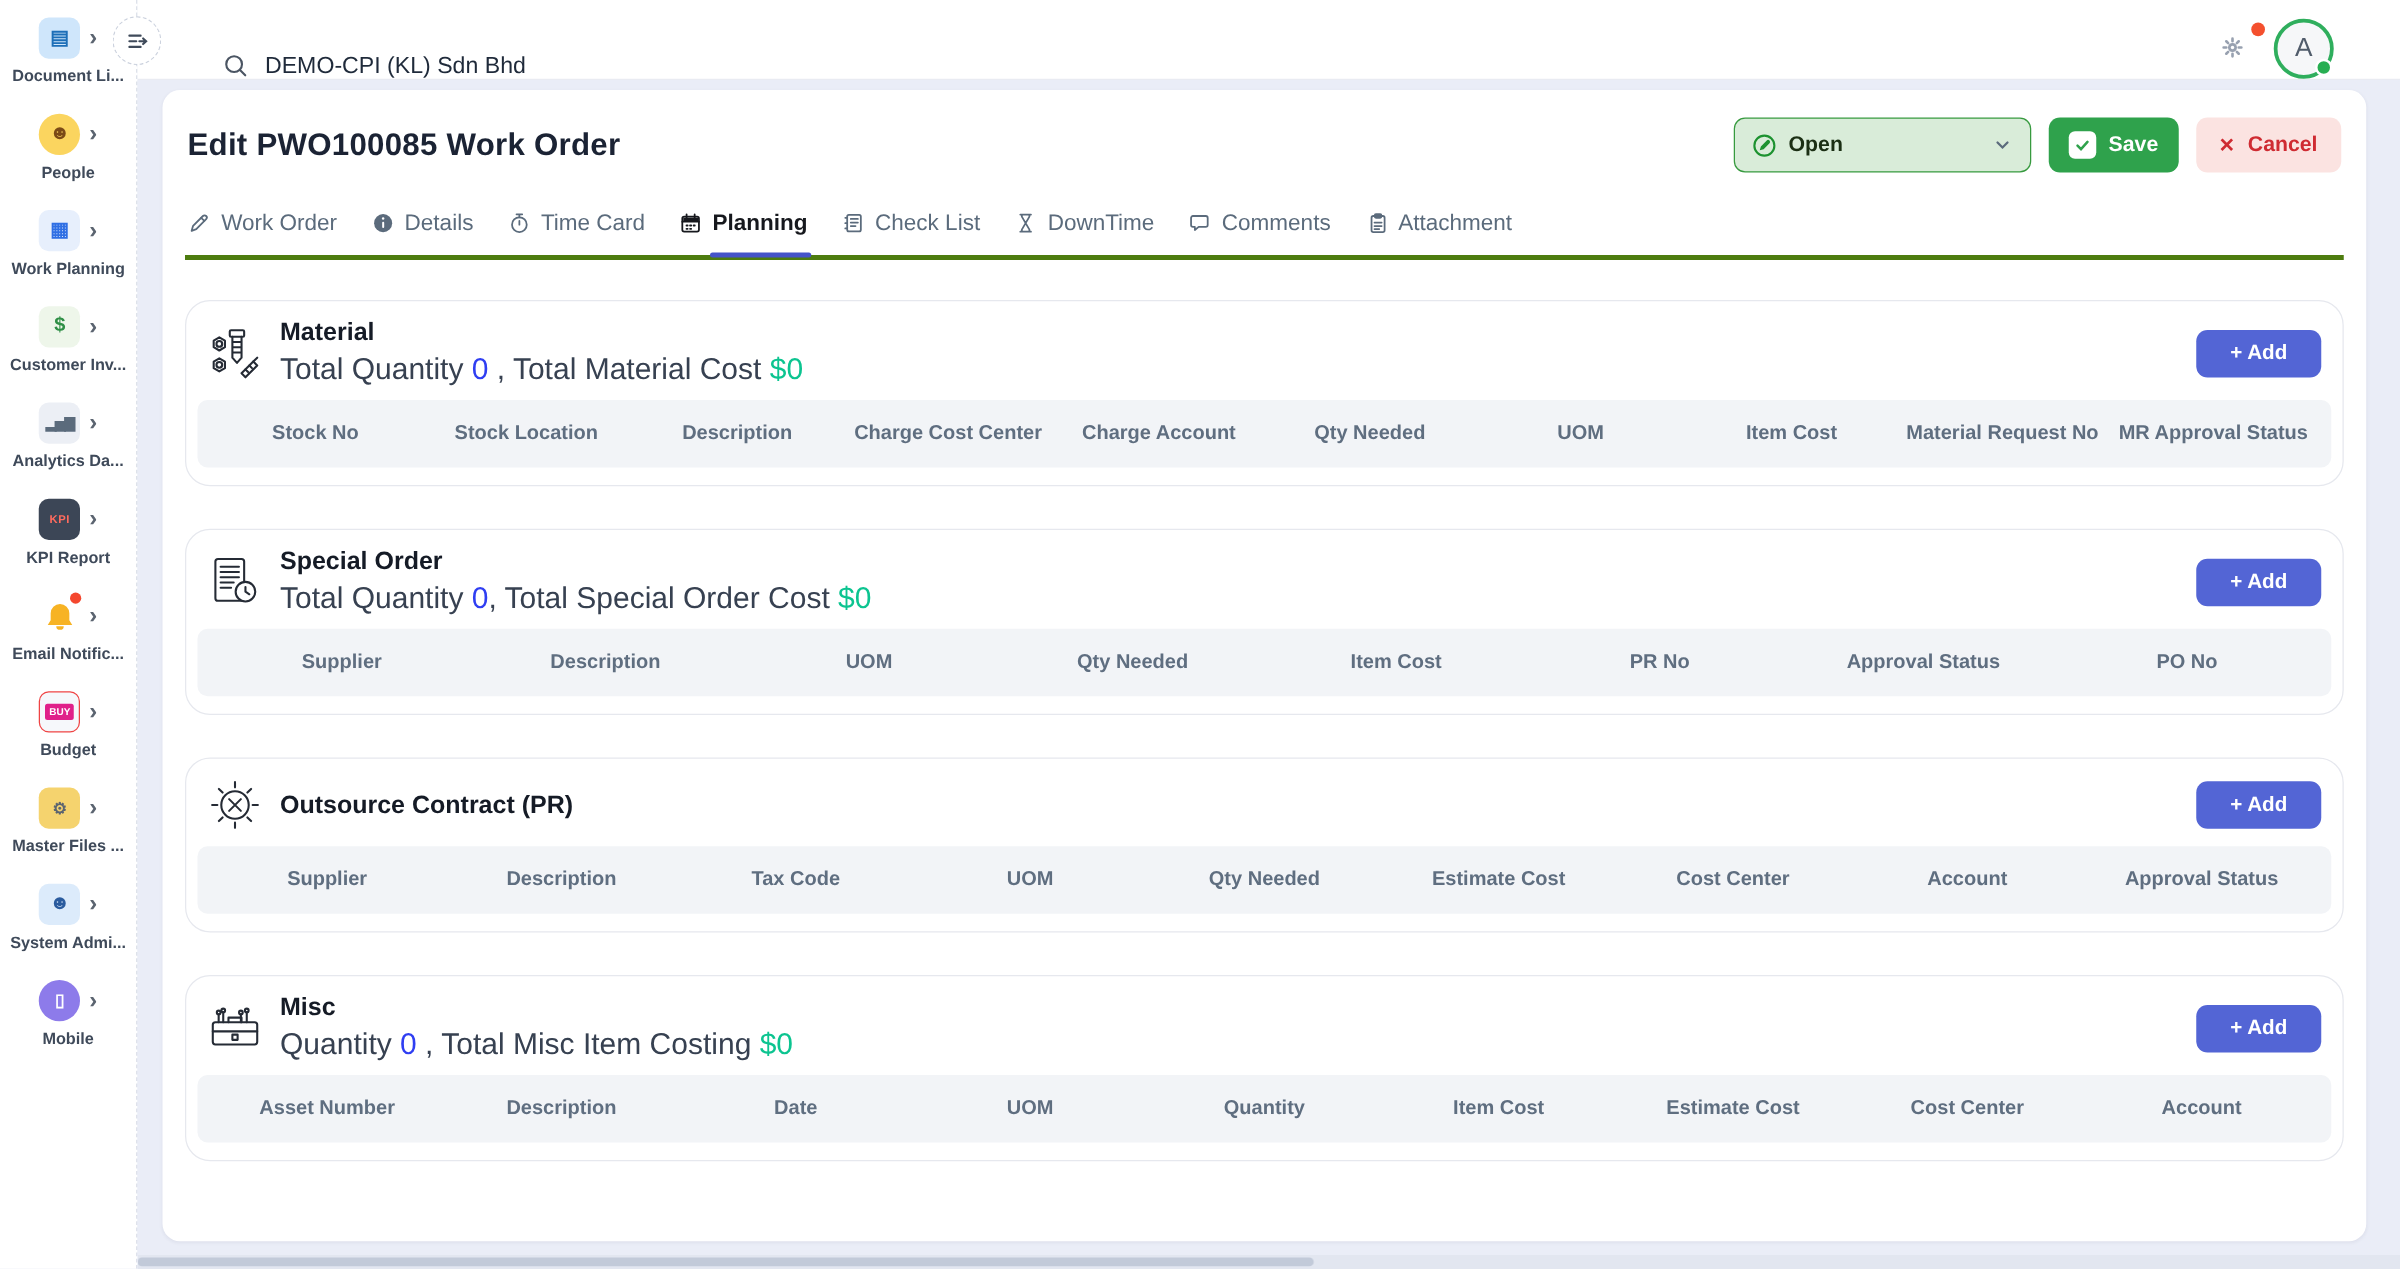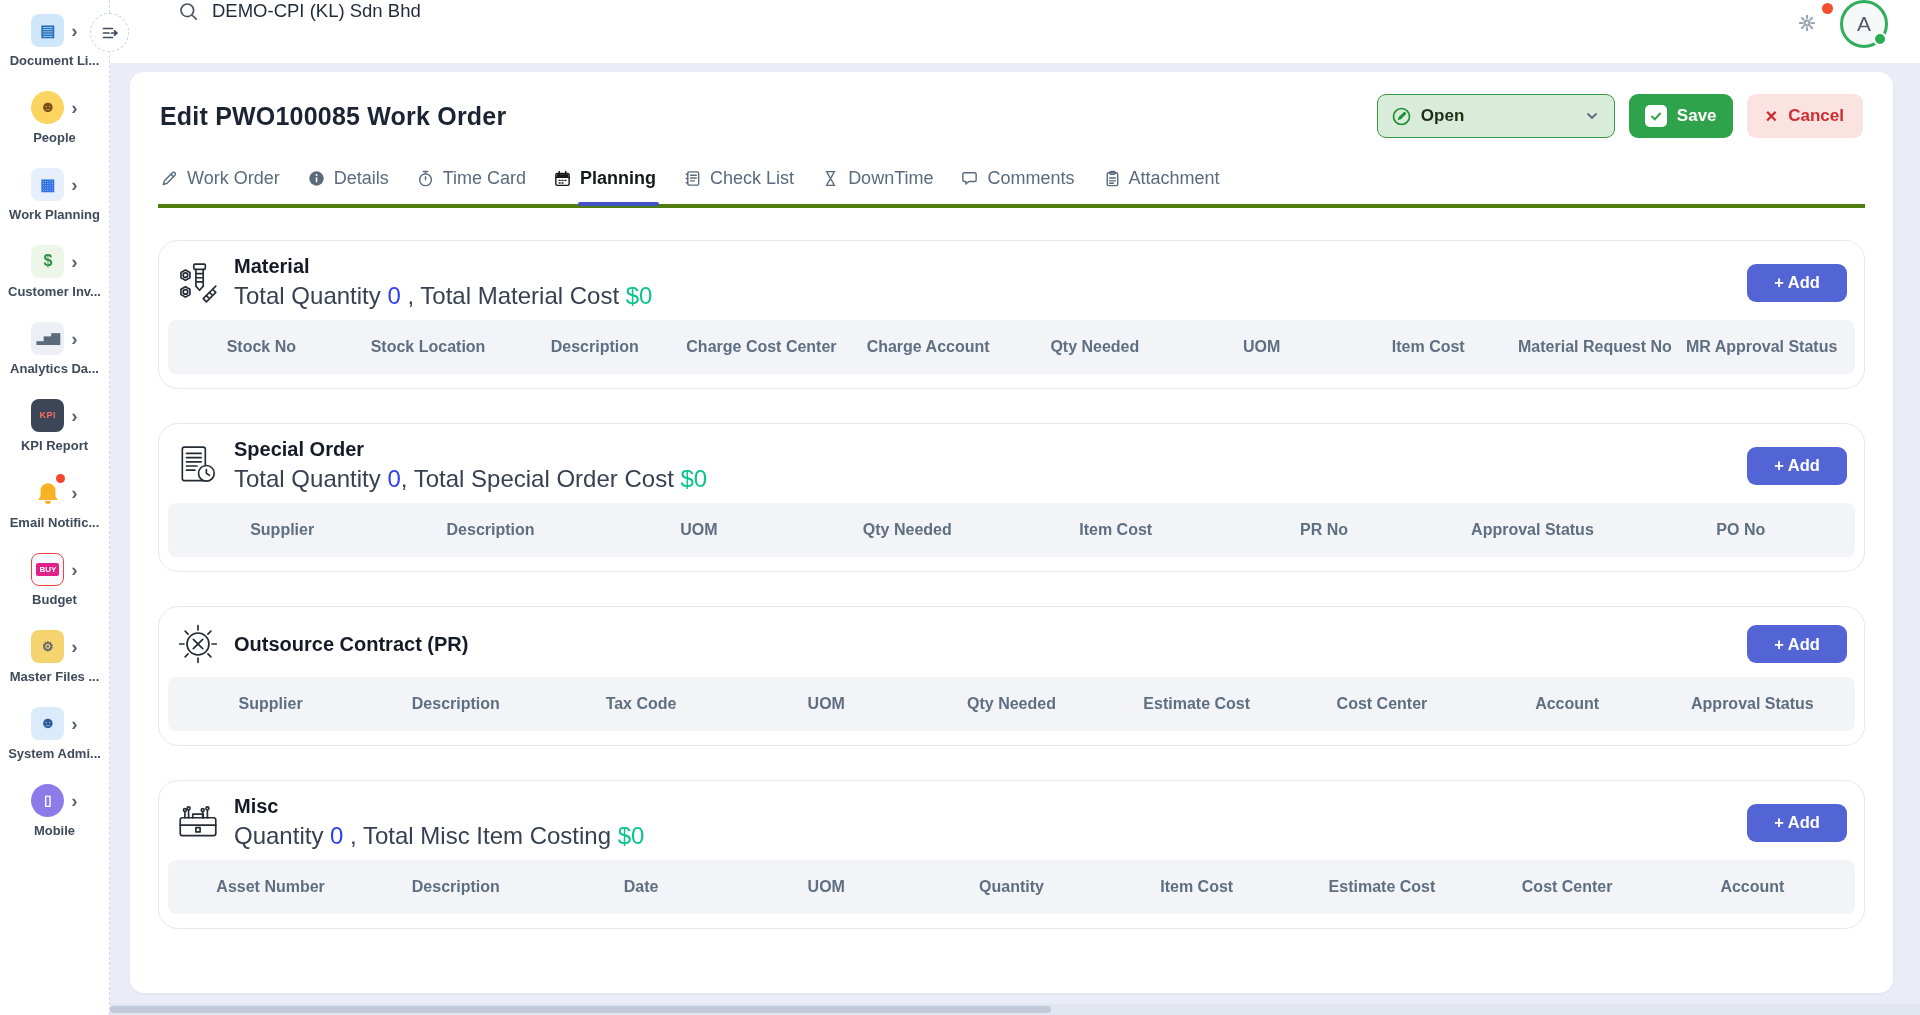--- a/index.html
+++ b/index.html
@@ -26,40 +26,40 @@
   .t-buy .buy-tag { background:#e0218a; color:#fff; font-size:8px; font-weight:bold; padding:2px 3px; border-radius:2px; }
   .t-folder{ background:#f5d36e; color:#5b6470; font-size:13px; }
   .t-admin { background:#dcebfb; color:#2a5b9e; }
   .t-mobile{ background:#8d7bea; color:#ffffff; border-radius:50%; font-size:14px; }
   .bell-dot { position:absolute; top:-2px; right:-1px; width:9px; height:9px; border-radius:50%; background:#f4472e; }
 
   
   .main-col { flex:1; display:flex; flex-direction:column; position:relative; }
 
   
-  .topbar { height:64px; background:#ffffff; border-bottom:1px solid #e9ebf2; display:flex; align-items:flex-start;
-            padding-left:68px; padding-right:32px; position:relative; }
+  .topbar { height:64px; background:#ffffff; border-bottom:1px solid #e9ebf2; display:flex; align-items:flex-end;
+            padding-left:68px; padding-right:53px; position:relative; }
   .collapse-btn { position:absolute; left:-20px; top:13px; width:39px; height:39px; border-radius:50%;
                   background:#fff; border:1.6px dashed #ccd2de; display:flex; align-items:center; justify-content:center;
                   cursor:pointer; z-index:5; }
   .search-wrap { display:flex; align-items:center; gap:13px; flex:1; }
   .search-input { border:none; outline:none; font-size:18.5px; color:#1f2a3a; width:520px; background:transparent;
                   font-family:"Liberation Sans", sans-serif; }
   .top-right { display:flex; align-items:center; gap:22px; }
   .gear-wrap { position:relative; width:20px; height:20px; cursor:pointer; }
   .notif-dot { position:absolute; top:-11px; right:-15px; width:11px; height:11px; border-radius:50%; background:#f4502e; }
   .avatar { width:48px; height:48px; border-radius:50%; border:3px solid #2fae5d; background:#f6f7f9;
             display:flex; align-items:center; justify-content:center; font-size:21px; color:#515c6b;
             position:relative; cursor:pointer; font-weight:500; }
   .online-dot { position:absolute; bottom:-1px; right:-2px; width:14px; height:14px; border-radius:50%;
                 background:#27ae52; border:2px solid #fff; }
 
   
   .content { flex:1; background:#eaedf7; padding:8px 27px 0 20px; }
-  .card { background:#ffffff; border-radius:14px; height:921px; padding:0 28px; box-shadow:0 1px 3px rgba(30,40,70,.06); }
+  .card { background:#ffffff; border-radius:14px; height:921px; padding:0 18px; box-shadow:0 1px 3px rgba(30,40,70,.06); }
 
   .card-head { display:flex; align-items:center; justify-content:space-between; padding:20px 2px 10px; height:78px; }
   .page-title { font-size:25px; font-weight:bold; color:#1b2334; letter-spacing:.2px; }
   .head-actions { display:flex; align-items:flex-start; gap:14px;border-radius:12px; }
   .status-btn { width:238px; height:44px; background:#d9ecd9; border:1.6px solid #379a3f; border-radius:9px;
                 display:flex; align-items:center; padding:0 14px; gap:10px; cursor:pointer; }
   .status-label { font-size:17px; font-weight:bold; color:#1b2f14; flex:1; text-align:left; }
   .save-btn { height:44px; background:#2fa24c; border:none; border-radius:9px; color:#fff; font-size:17px; font-weight:bold;
               display:flex; align-items:center; gap:10px; padding:0 16px; cursor:pointer; font-family:inherit; }
   .save-check { width:22px; height:22px; background:#fff; border-radius:5px; display:flex; align-items:center; justify-content:center; }

